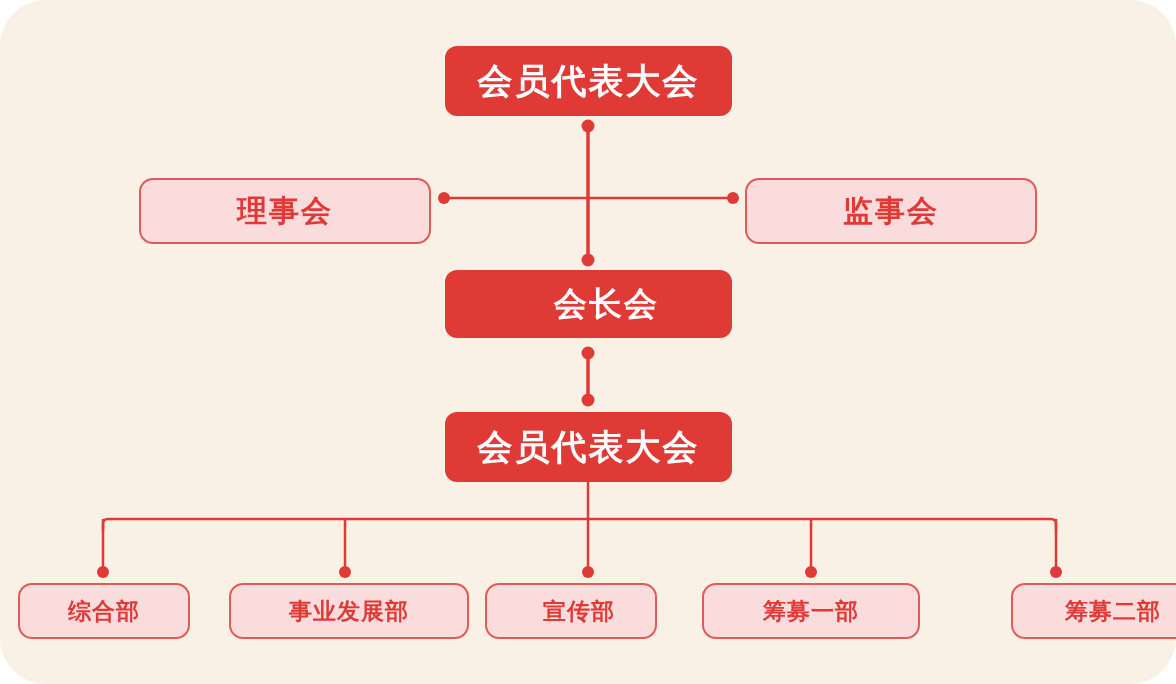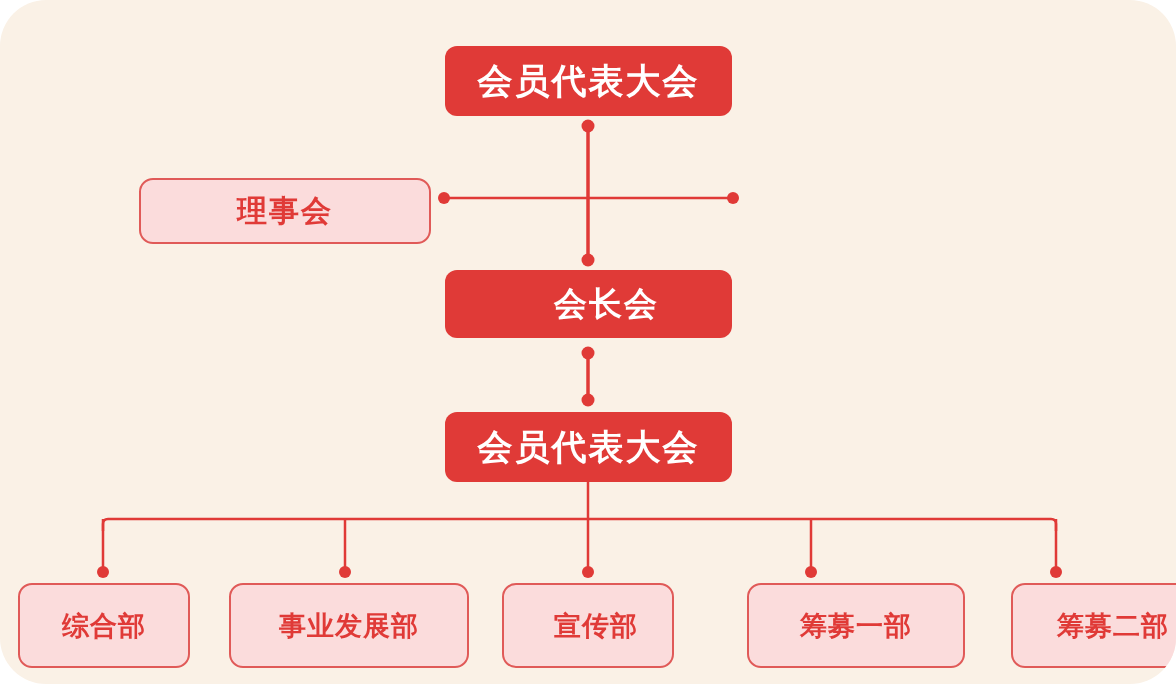--- a/index.html
+++ b/index.html
@@ -80,32 +80,32 @@
     position: absolute;
     left: 0;
     top: 583px;
     width: 1176px;
     height: 72px;
     z-index: 2;
   }
   .node-dept {
     position: absolute;
     top: 0;
-    height: 85px;
+    height: 56px;
     display: flex;
     align-items: center;
     justify-content: center;
-    font-size: 27px;
+    font-size: 23px;
     letter-spacing: 1px;
     box-sizing: border-box;
   }
   .dept-0 { left: 18px;  width: 172px; }
   .dept-1 { left: 221px; width: 240px; margin-left: 8px; }
-  .dept-2 { left: 502px; width: 172px; padding-left: 16px; }
-  .dept-3 { left: 702px; width: 218px; margin-left: 45px; }
+  .dept-2 { left: 485px; width: 172px; padding-left: 16px; }
+  .dept-3 { left: 702px; width: 218px; }
   .dept-4 { left: 1011px; width: 204px; }
 </style>
 </head>
 <body>
 
 <div id="org-canvas">
 
   <svg id="connector-layer" viewBox="0 0 1176 684" width="1176" height="684">
 
     <line x1="588" y1="126" x2="588" y2="260" stroke="#E03A37" stroke-width="3.5"></line>
@@ -136,20 +136,21 @@
     <circle cx="811" cy="572" r="6" fill="#E03A37"></circle>
 
     <line x1="1056" y1="519" x2="1056" y2="570" stroke="#E03A37" stroke-width="2.5"></line>
     <circle cx="1056" cy="572" r="6" fill="#E03A37"></circle>
   </svg>
 
   <div id="node-council" class="node node-outline">理事会</div>
 
   <div id="node-assembly" class="node node-solid">会员代表大会</div>
 
+  <div id="node-supervisor" class="node node-outline">监事会</div>
 
   <div id="node-president" class="node node-solid">会长会</div>
 
   <div id="node-secretary" class="node node-solid">会员代表大会</div>
 
   <div class="dept-row">
     <div class="node-dept dept-0">综合部</div>
     <div class="node-dept dept-1">事业发展部</div>
     <div class="node-dept dept-2">宣传部</div>
     <div class="node-dept dept-3">筹募一部</div>

